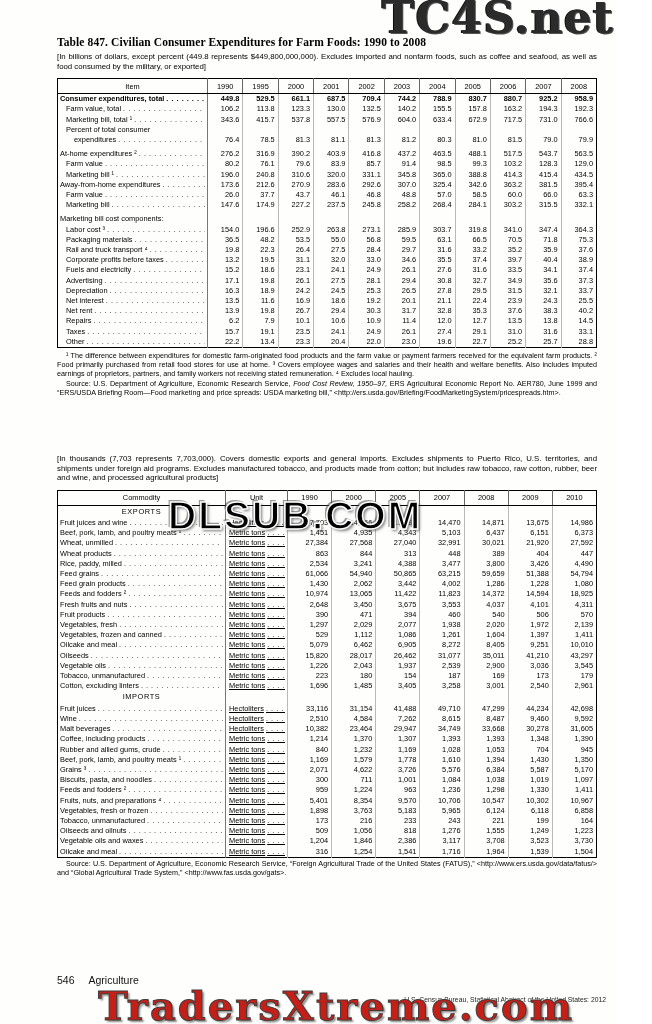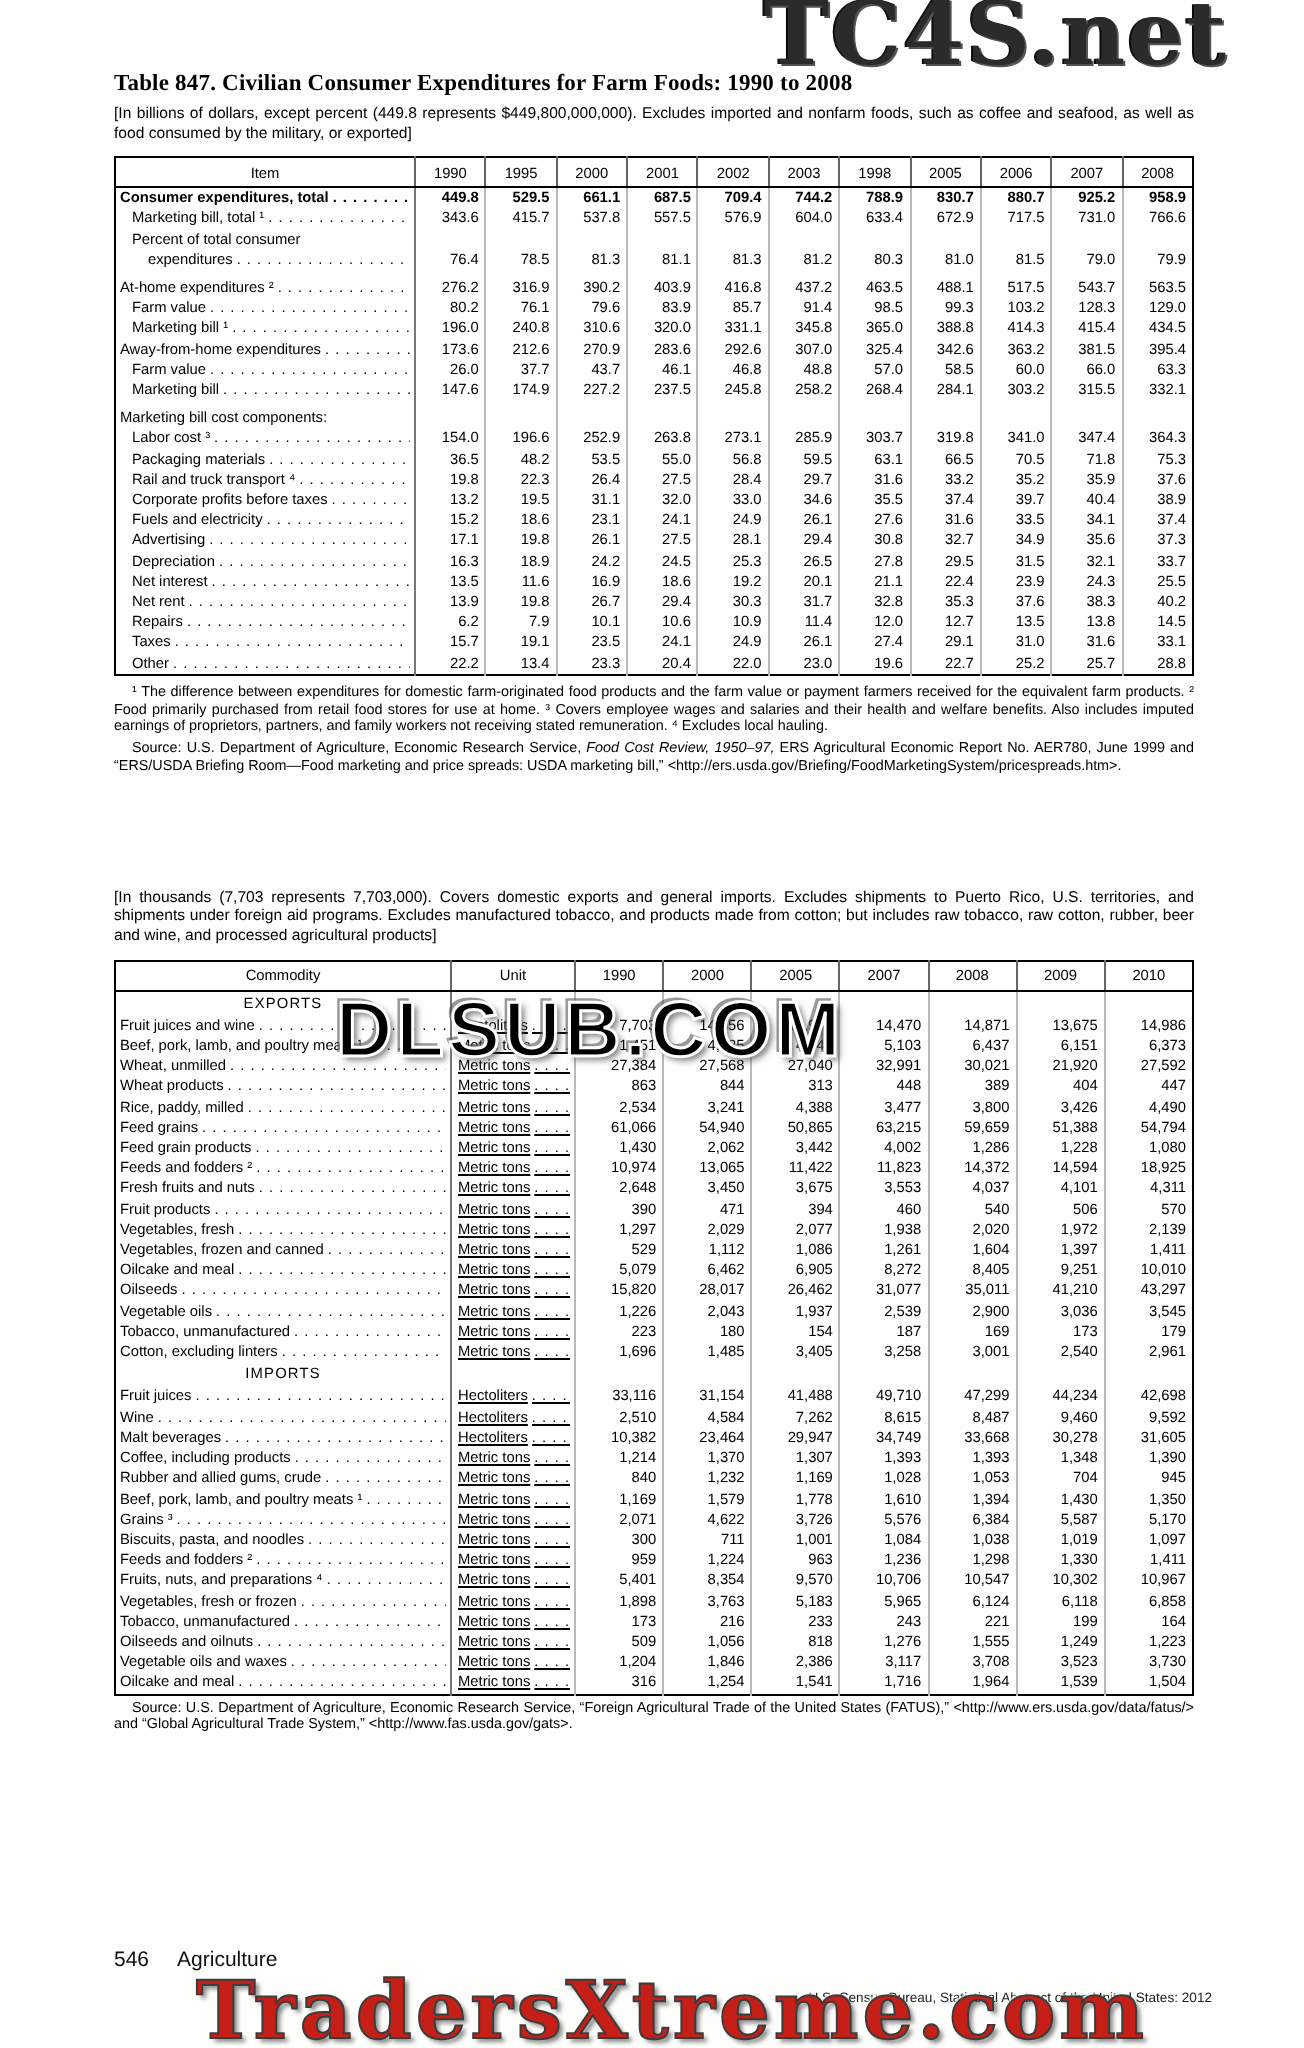--- a/index.html
+++ b/index.html
@@ -70,21 +70,21 @@
       <table class="dtable t847">
         <thead>
           <tr id="t847-head">
               <th class="stub-h">Item</th>
               <th class="yr">1990</th>
               <th class="yr">1995</th>
               <th class="yr">2000</th>
               <th class="yr">2001</th>
               <th class="yr">2002</th>
               <th class="yr">2003</th>
-              <th class="yr">1998</th>
+              <th class="yr">2004</th>
               <th class="yr">2005</th>
               <th class="yr">2006</th>
               <th class="yr">2007</th>
               <th class="yr">2008</th>
             </tr>
         </thead>
         <tbody id="t847-body">
             <tr>
               <td class="stub ind0 b">
                 <div class="srow">
@@ -96,20 +96,39 @@
               <td class="num b">529.5</td>
               <td class="num b">661.1</td>
               <td class="num b">687.5</td>
               <td class="num b">709.4</td>
               <td class="num b">744.2</td>
               <td class="num b">788.9</td>
               <td class="num b">830.7</td>
               <td class="num b">880.7</td>
               <td class="num b">925.2</td>
               <td class="num b">958.9</td>
+            </tr>
+            <tr>
+              <td class="stub ind1">
+                <div class="srow">
+                  <span class="lb">Farm value, total</span>
+                  <span class="dots"></span>
+                </div>
+              </td>
+              <td class="num">106.2</td>
+              <td class="num">113.8</td>
+              <td class="num">123.3</td>
+              <td class="num">130.0</td>
+              <td class="num">132.5</td>
+              <td class="num">140.2</td>
+              <td class="num">155.5</td>
+              <td class="num">157.8</td>
+              <td class="num">163.2</td>
+              <td class="num">194.3</td>
+              <td class="num">192.3</td>
             </tr>
             <tr>
               <td class="stub ind1">
                 <div class="srow">
                   <span class="lb">Marketing bill, total ¹</span>
                   <span class="dots"></span>
                 </div>
               </td>
               <td class="num">343.6</td>
               <td class="num">415.7</td>

